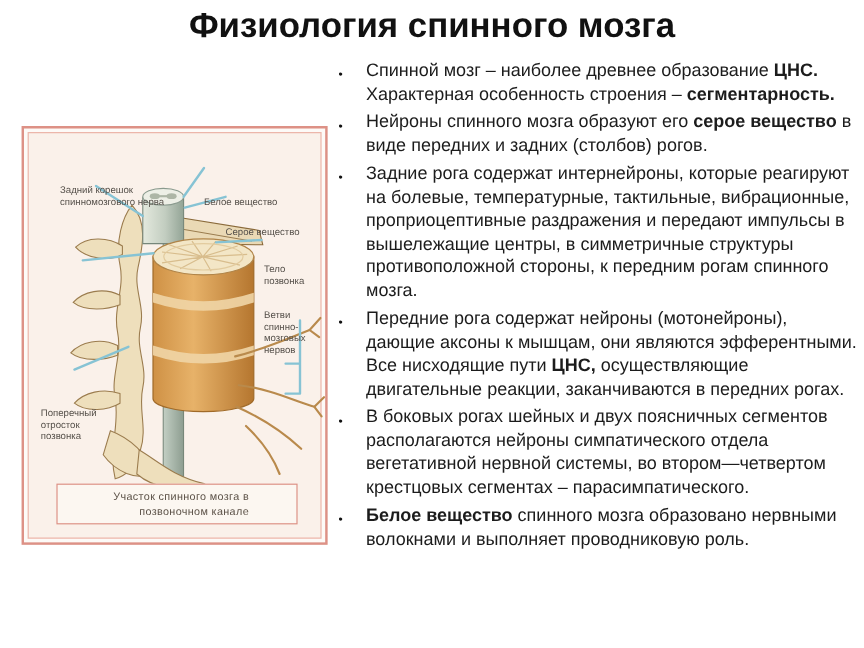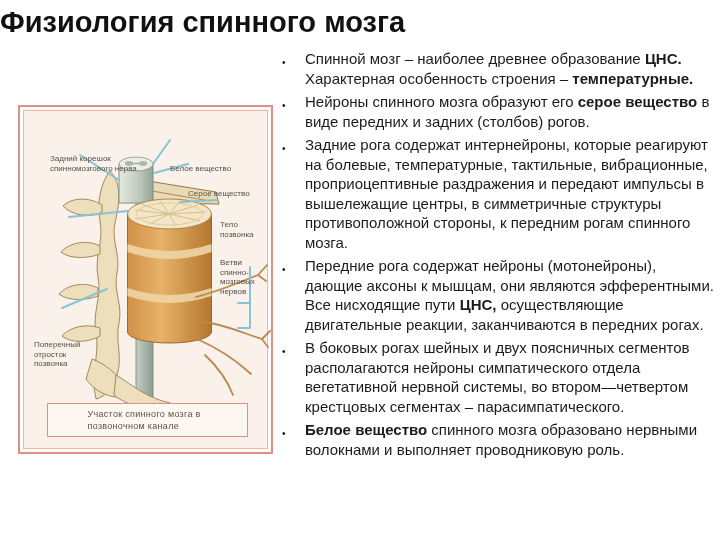--- a/index.html
+++ b/index.html
@@ -1,36 +1,36 @@
 <!DOCTYPE html>
 <html><head>
 <meta charset="utf-8">
 <style>
   html,body{margin:0;padding:0;background:#ffffff;}
   .slide{position:relative;width:720px;height:540px;background:#ffffff;overflow:hidden;
          font-family:"Liberation Sans", sans-serif;color:#1a1a1a;}
-  .title{position:absolute;left:0;top:6px;width:720px;
+  .title{position:absolute;left:0;top:6px;width:720px;text-align:center;
          font-size:29px;font-weight:bold;color:#111111;}
   
   .figure{position:absolute;left:18px;top:105px;width:255px;height:349px;box-sizing:border-box;
           border:2px solid #dd9186;background:#faf1ea;
           box-shadow:inset 0 0 0 3px #fdfaf7, inset 0 0 0 4px #ecb6aa;}
   .figure svg{position:absolute;left:0;top:0;}
   .lbl{position:absolute;font-size:8px;line-height:9.5px;color:#55504a;margin-top:33px;}
   .lbl.nw{white-space:nowrap;}
   .lbl-posterior{left:30px;top:14px;width:92px;}
   .lbl-white{left:150px;top:24px;}
   .lbl-gray{left:168px;top:49px;}
   .lbl-anterior{left:16px;top:63px;width:54px;}
   .lbl-body{left:200px;top:80px;width:46px;}
   .lbl-branches{left:200px;top:118px;width:50px;}
   .lbl-transverse{left:14px;top:200px;width:66px;}
   .caption-box{position:absolute;left:27px;top:296px;width:201px;height:34px;box-sizing:border-box;
                border:1px solid #dd9186;background:#fcf7f1;
-               display:flex;align-items:center;justify-content:center;text-align:left;}
+               display:flex;align-items:center;justify-content:center;text-align:right;}
   .caption-box span{display:inline-block;max-width:120px;font-size:9px;line-height:12px;
                     letter-spacing:.3px;color:#5c5248;}
   
   .bullets{position:absolute;left:281px;top:49px;width:434px;margin:0;padding:0;list-style:none;
            font-size:15px;line-height:19.5px;color:#1c1c1c;}
   .bullets li{position:relative;padding-left:24px;margin:0 0 4px 0;}
   .bullets .marker{position:absolute;left:1px;top:4px;font-size:10px;color:#111;}
   .bullets .b{font-weight:bold;}
 </style>
 </head>
@@ -121,21 +121,21 @@
     <div class="lbl lbl-body"><span>Тело позвонка</span></div>
     <div class="lbl lbl-branches"><span>Ветви спинно-мозговых нервов</span></div>
     <div class="lbl lbl-transverse"><span>Поперечный отросток позвонка</span></div>
 
     <div class="caption-box">
       <span>Участок спинного мозга в позвоночном канале</span>
     </div>
   </div>
 
   <ul class="bullets">
-      <li><span class="marker">•</span><span><span>Спинной мозг – наиболее древнее образование </span><span class="b">ЦНС.</span><span> Характерная особенность строения – </span><span class="b">температурные.</span></span></li>
+      <li><span class="marker">•</span><span><span>Спинной мозг – наиболее древнее образование </span><span class="b">ЦНС.</span><span> Характерная особенность строения – </span><span class="b">сегментарность.</span></span></li>
       <li><span class="marker">•</span><span><span>Нейроны спинного мозга образуют его </span><span class="b">серое вещество</span><span> в виде передних и задних (столбов) рогов.</span></span></li>
       <li><span class="marker">•</span><span><span>Задние рога содержат интернейроны, которые реагируют на болевые, температурные, тактильные, вибрационные, проприоцептивные раздражения и передают импульсы в вышележащие центры, в симметричные структуры противоположной стороны, к передним рогам спинного мозга.</span></span></li>
       <li><span class="marker">•</span><span><span>Передние рога содержат нейроны (мотонейроны), дающие аксоны к мышцам, они являются эфферентными. Все нисходящие пути </span><span class="b">ЦНС,</span><span> осуществляющие двигательные реакции, заканчиваются в передних рогах.</span></span></li>
       <li><span class="marker">•</span><span><span>В боковых рогах шейных и двух поясничных сегментов располагаются нейроны симпатического отдела вегетативной нервной системы, во втором—четвертом крестцовых сегментах – парасимпатического.</span></span></li>
       <li><span class="marker">•</span><span><span class="b">Белое вещество</span><span> спинного мозга образовано нервными волокнами и выполняет проводниковую роль.</span></span></li>
     </ul>
 
 </div>
 
 </body></html>

